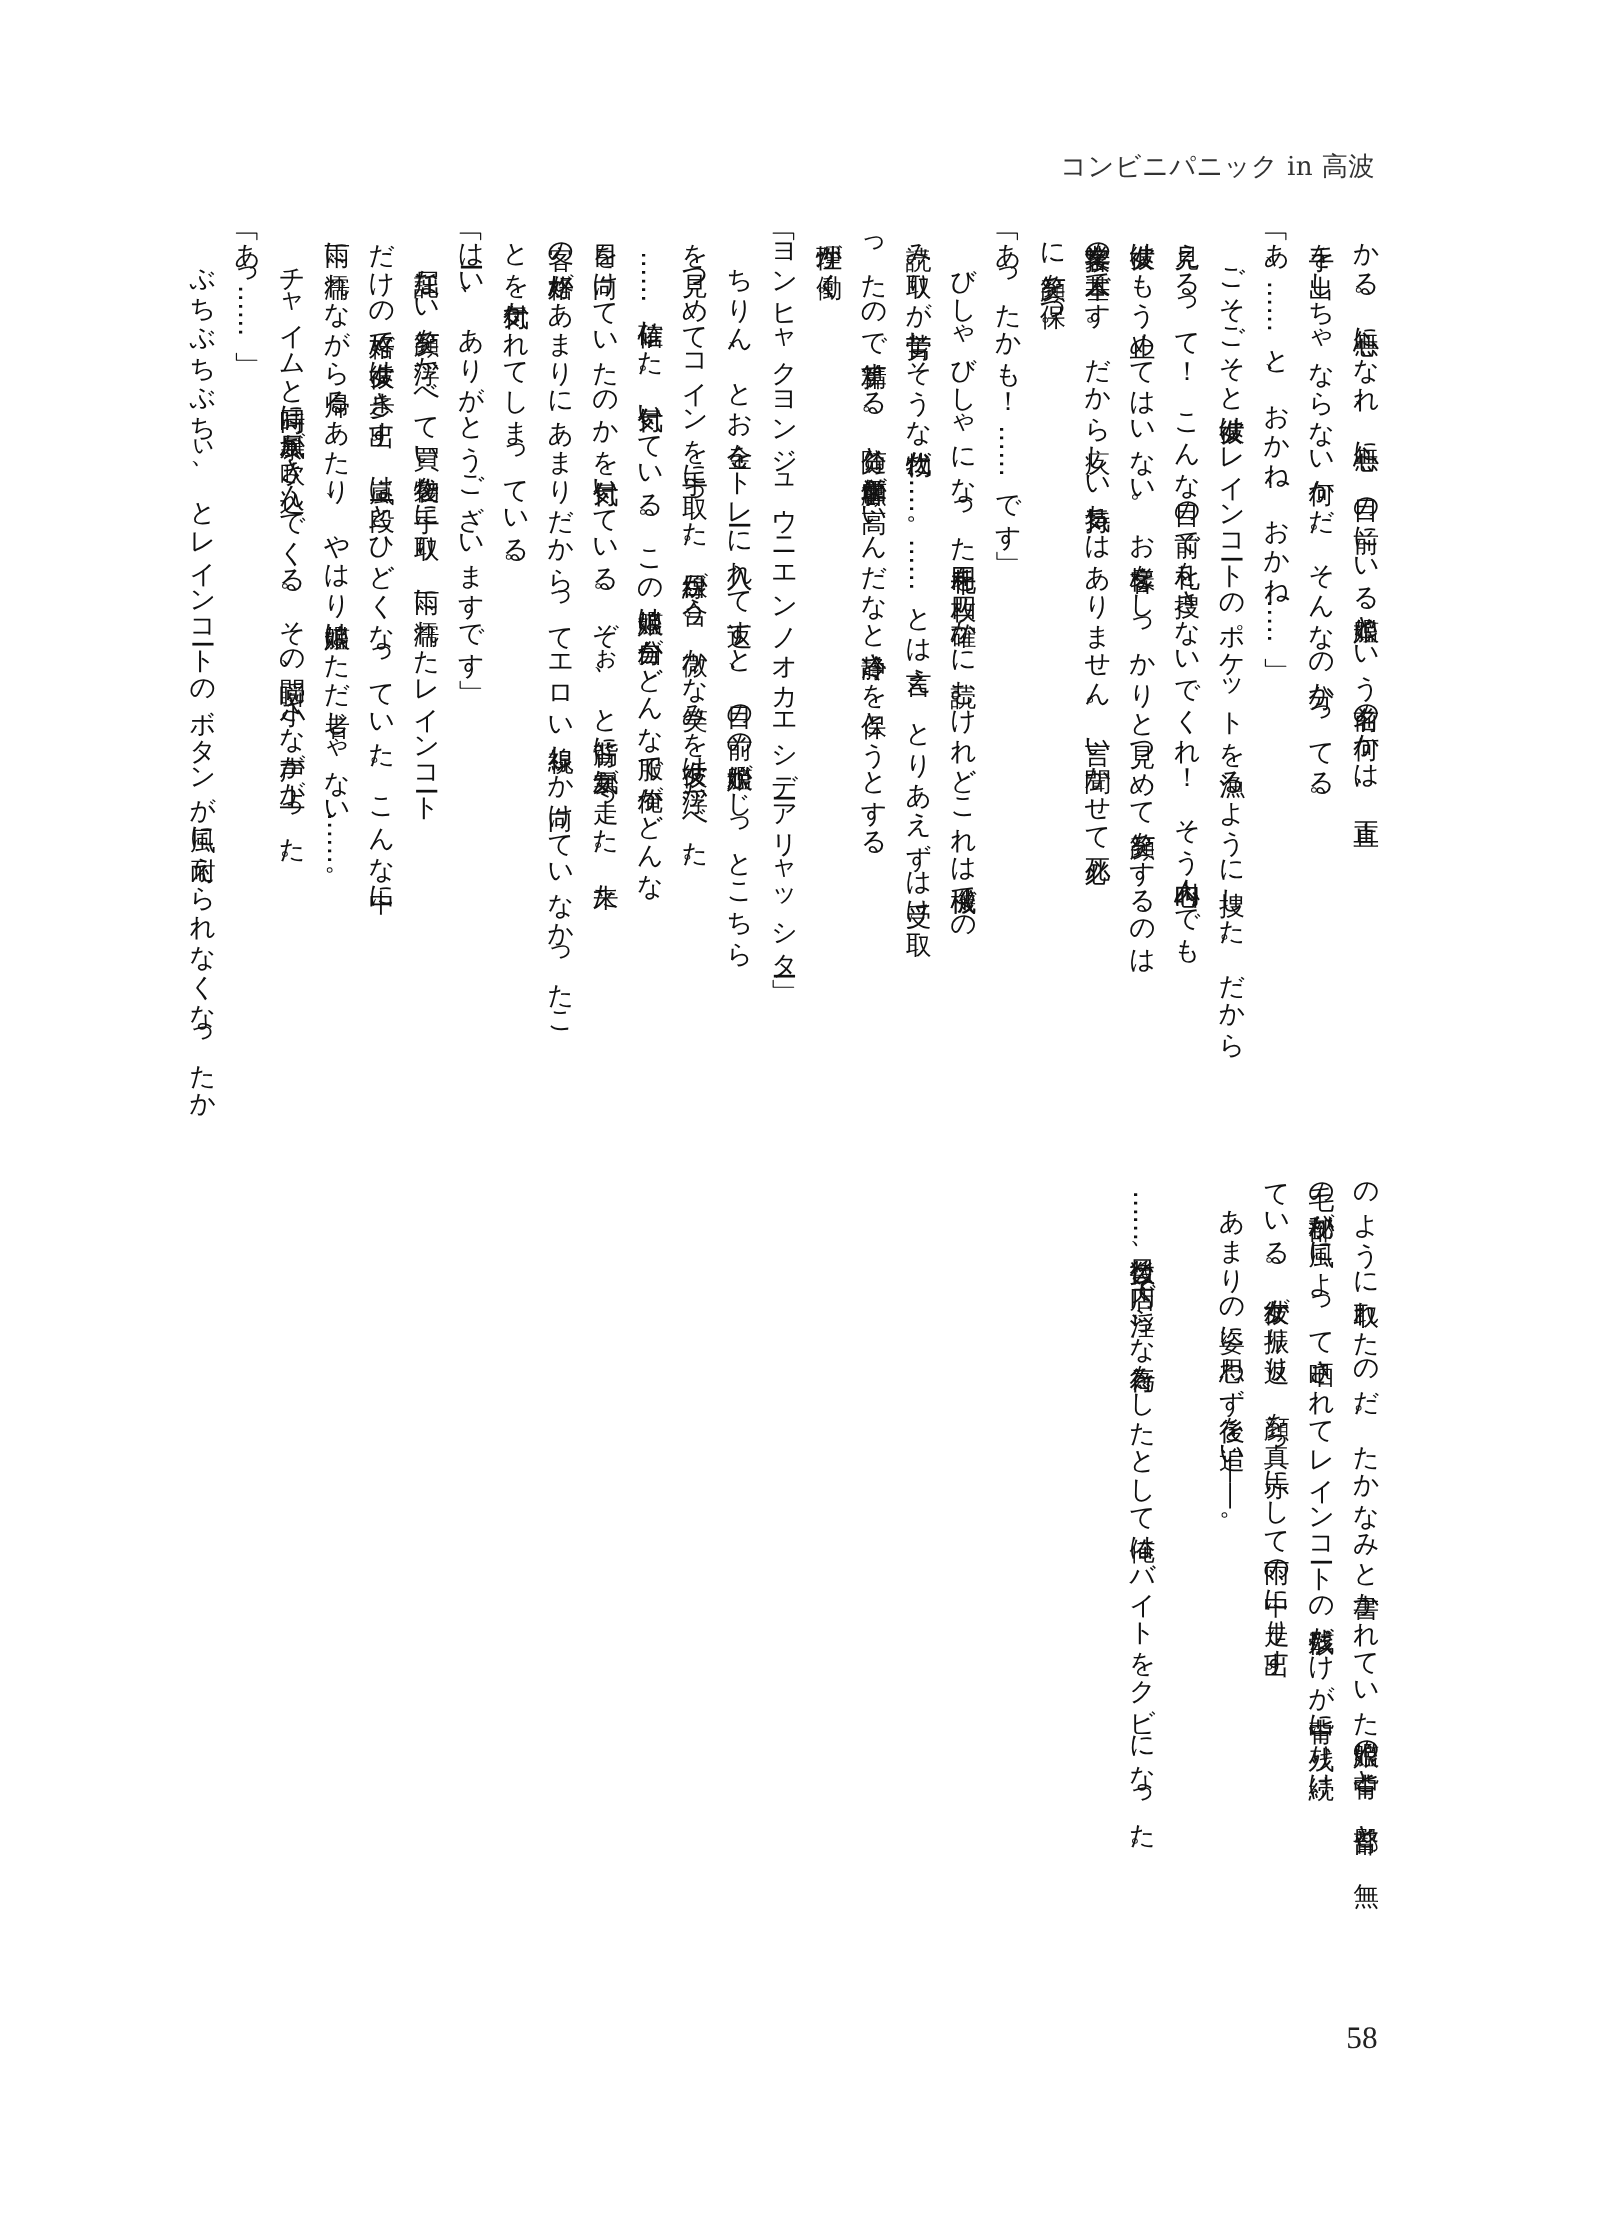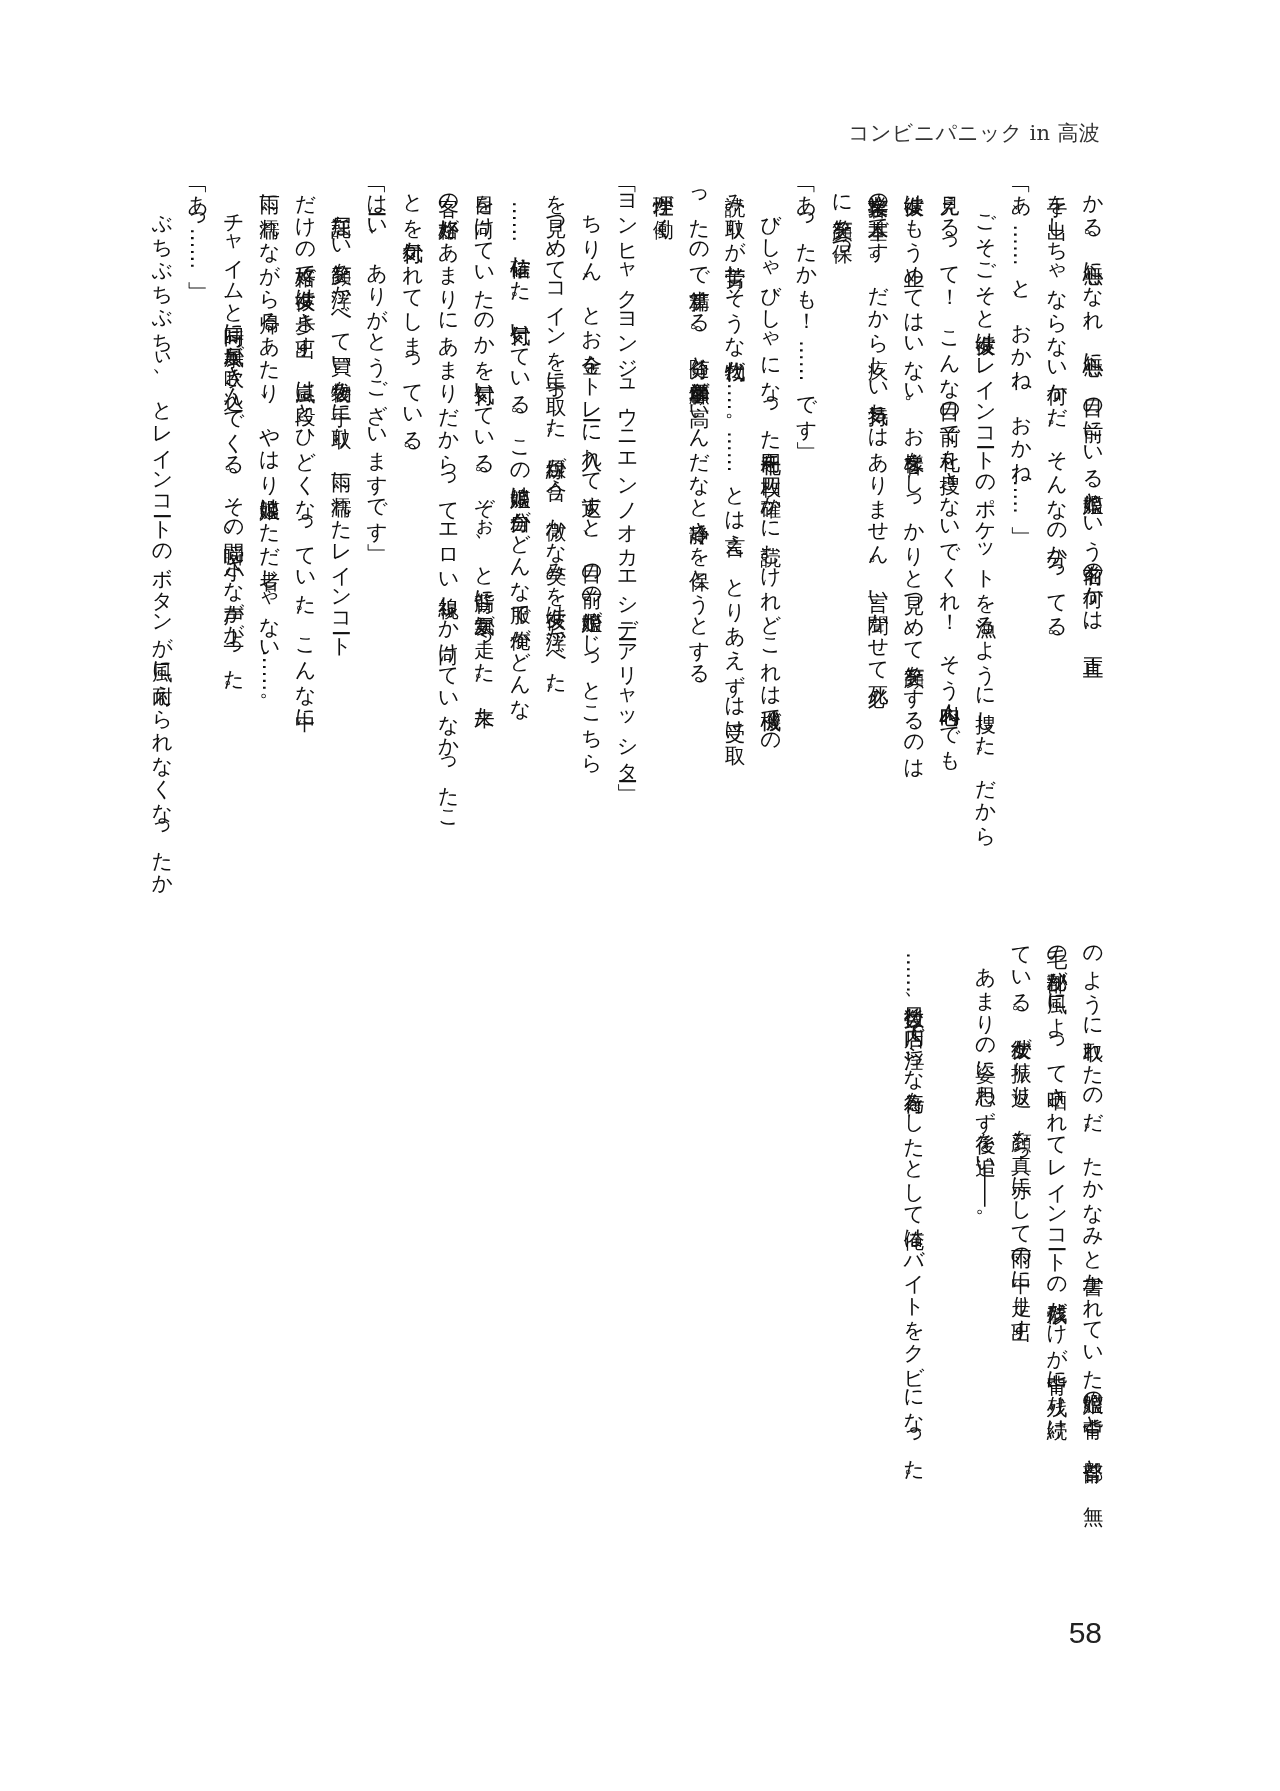--- a/index.html
+++ b/index.html
@@ -25,22 +25,22 @@
 
     .text-line {
       width: 35.8px; line-height: 35.8px;
       white-space: nowrap; text-align: start;
     }
     .text-line.tight  { letter-spacing: -1.1px; }
     .text-line.tight2 { letter-spacing: -0.6px; }
 
     .page-number {
       position: absolute; top: 1618px; right: 178px;
-      font-family: Liberation Sans, sans-serif;
-      font-size: 30px; line-height: 1; color: #222222; text-align: center;
+      font-family: Liberation Serif, serif;
+      font-size: 25px; line-height: 1; color: #222222; text-align: center;
     }
   </style>
 </head>
 <body>
 
 <div class="page">
 
   <div class="running-header">コンビニパニック in 高波</div>
 
   <div class="text-block upper">

